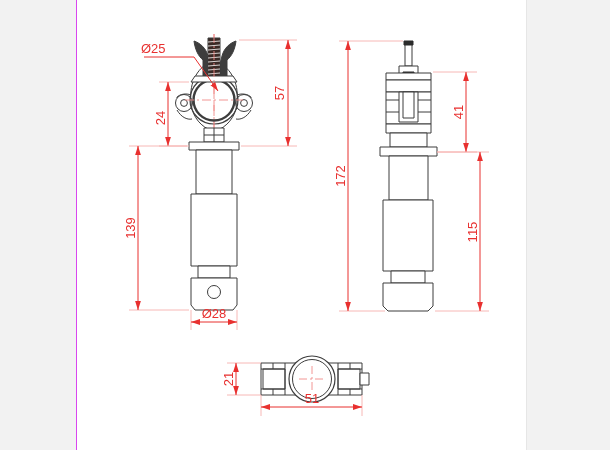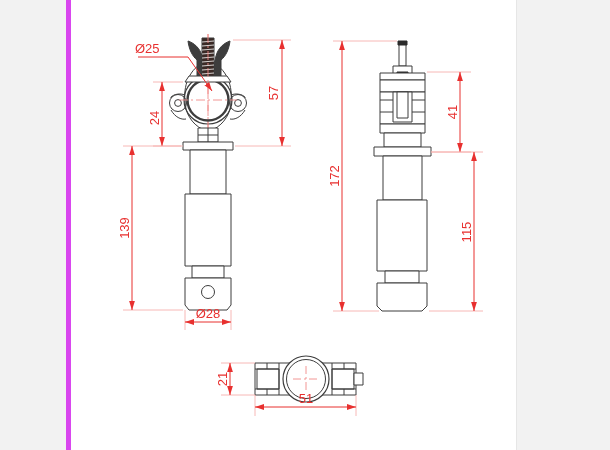--- a/index.html
+++ b/index.html
@@ -7,23 +7,23 @@
     width:610px;height:450px;
     background:#f2f2f2;
     font-family:"Liberation Sans", sans-serif;
     overflow:hidden;
   }
   #sheet{
     position:absolute;left:0;top:0;width:610px;height:450px;
     background:#f2f2f2;
   }
   #page{
-    position:absolute;left:66px;top:0;width:451px;height:450px;
+    position:absolute;left:76px;top:0;width:451px;height:450px;
     background:#ffffff;
-    border-left:5px solid #d946ef;
+    border-left:1px solid #d946ef;
     border-right:1px solid #e6e6e6;
     box-sizing:border-box;
   }
   svg{display:block;}
   .dimtxt{
     font-family:"Liberation Sans", sans-serif;
     font-size:13px;
     fill:#e8302f;
   }
 </style>

